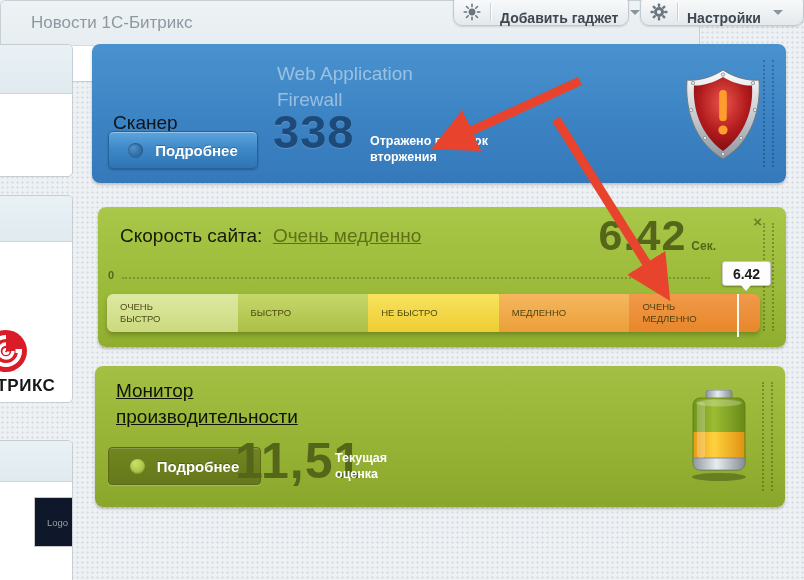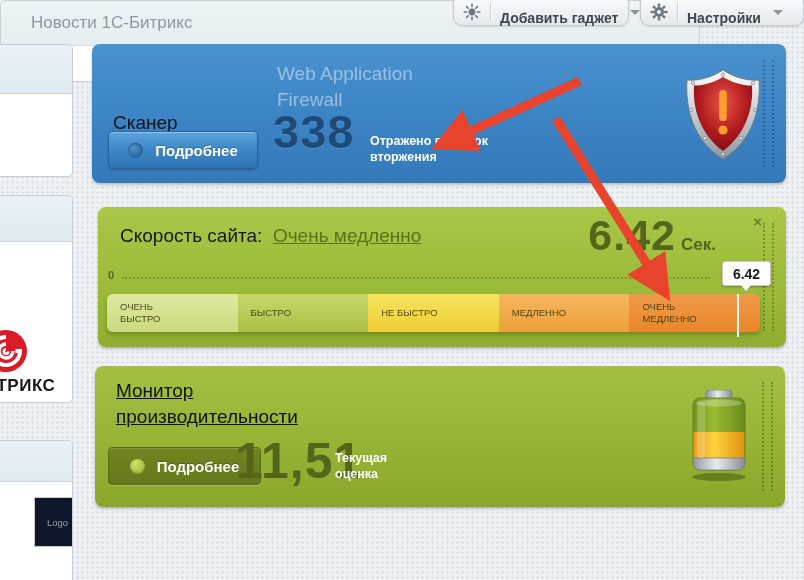--- a/index.html
+++ b/index.html
@@ -48,21 +48,21 @@
   .sec-caption{position:absolute;left:278px;top:89px;width:135px;font-size:12.5px;font-weight:700;color:#fff;line-height:1.3;}
   .shield{position:absolute;left:591px;top:24px;width:80px;height:94px;}
   
   .speed-panel{left:98px;top:207px;width:688px;height:140px;
     background:linear-gradient(180deg,#a9c748 0%,#9cba39 60%,#90ad2f 100%);
     box-shadow:0 2px 3px rgba(0,0,0,.22);}
   .speed-title-row{position:absolute;left:22px;top:18px;font-size:19px;color:#16190a;white-space:nowrap;}
   .speed-link{color:#5e7117;text-decoration:underline;cursor:pointer;}
   .speed-value-row{position:absolute;right:70px;top:4px;display:flex;align-items:baseline;}
   .speed-value{font-size:43px;font-weight:700;color:#55661b;letter-spacing:1px;}
-  .speed-unit{font-size:17px;font-weight:700;color:#55661b;margin-left:5px;}
+  .speed-unit{font-size:12px;font-weight:700;color:#55661b;margin-left:5px;}
   .speed-close{position:absolute;right:24px;top:6px;font-size:15px;font-weight:700;color:#6d7f23;cursor:pointer;}
   .ruler-zero{position:absolute;left:10px;top:62px;font-size:11px;font-weight:700;color:#55661b;}
   .ruler-line{position:absolute;left:24px;top:70px;width:588px;border-top:2px dotted #7d9630;}
   .marker-badge{position:absolute;left:624px;top:54px;width:47px;height:23px;background:#fdfdfd;
     border:1px solid #c9c9c9;border-radius:3px;box-shadow:0 1px 2px rgba(0,0,0,.3);
     display:flex;align-items:center;justify-content:center;font-size:14px;font-weight:700;color:#1b1b1b;z-index:5;}
   .marker-tip{position:absolute;left:642px;top:77px;width:0;height:0;z-index:5;
     border-left:6px solid transparent;border-right:6px solid transparent;border-top:7px solid #fdfdfd;}
   .speed-bar{position:absolute;left:9px;top:87px;width:653px;height:38px;border-radius:6px;overflow:hidden;
     display:flex;box-shadow:0 3px 4px rgba(35,55,0,.3);}

